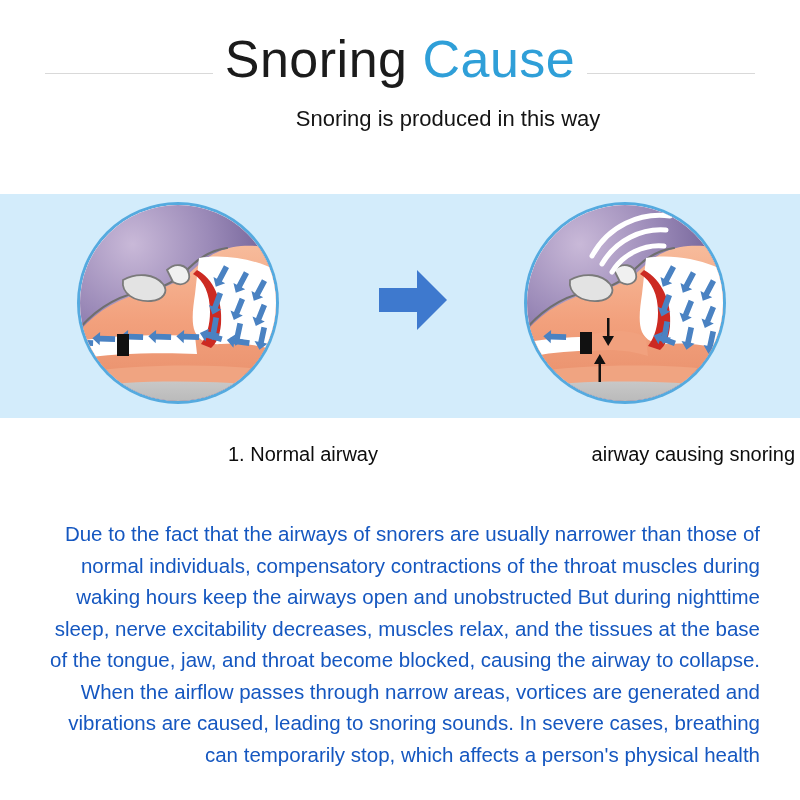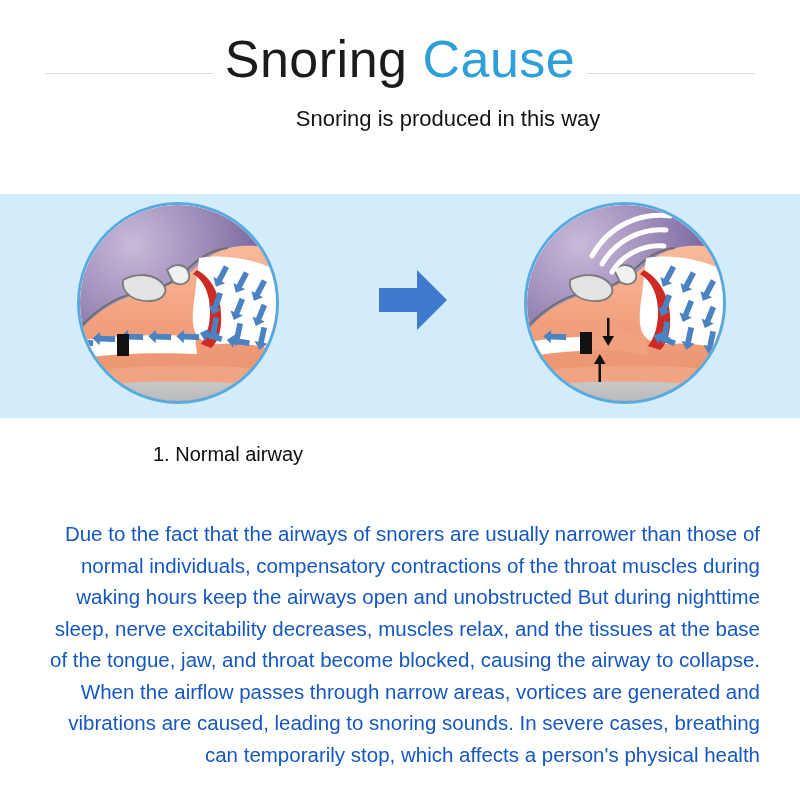--- a/index.html
+++ b/index.html
@@ -100,21 +100,21 @@
     position: absolute;
     font-size: 20px;
     color: #0d0d0d;
     line-height: 27px;
     font-weight: 400;
   }
   #caption-left {
     left: 78px;
     top: 441px;
     width: 300px;
-    text-align: center;
+    text-align: right;
   }
   #caption-right {
     left: 430px;
     top: 441px;
     width: 365px;
     text-align: right;
   }
   #caption-right .cap-l1 { display: block; }
   #caption-right .cap-l2 { display: block; }
 
@@ -358,15 +358,16 @@
       </g>
 
       <path d="M 62 136 L 74 136 L 74 158 L 62 158 Z" fill="#111111"></path>
       <path d="M 4 142 L 13 142 L 9 160 L 4 160 Z" fill="#111111"></path>
     </g>
   </svg>
 </div>
 
 <div class="caption" id="caption-left">1. Normal airway</div>
 <div class="caption" id="caption-right">
+  <span class="cap-l2">airway causing snoring</span>
 </div>
 
 <div id="body-text">Due to the fact that the airways of snorers are usually narrower than those of normal individuals, compensatory contractions of the throat muscles during waking hours keep the airways open and unobstructed But during nighttime sleep, nerve excitability decreases, muscles relax, and the tissues at the base of the tongue, jaw, and throat become blocked, causing the airway to collapse. When the airflow passes through narrow areas, vortices are generated and vibrations are caused, leading to snoring sounds. In severe cases, breathing can temporarily stop, which affects a person's physical health</div>
 
 </body></html>

